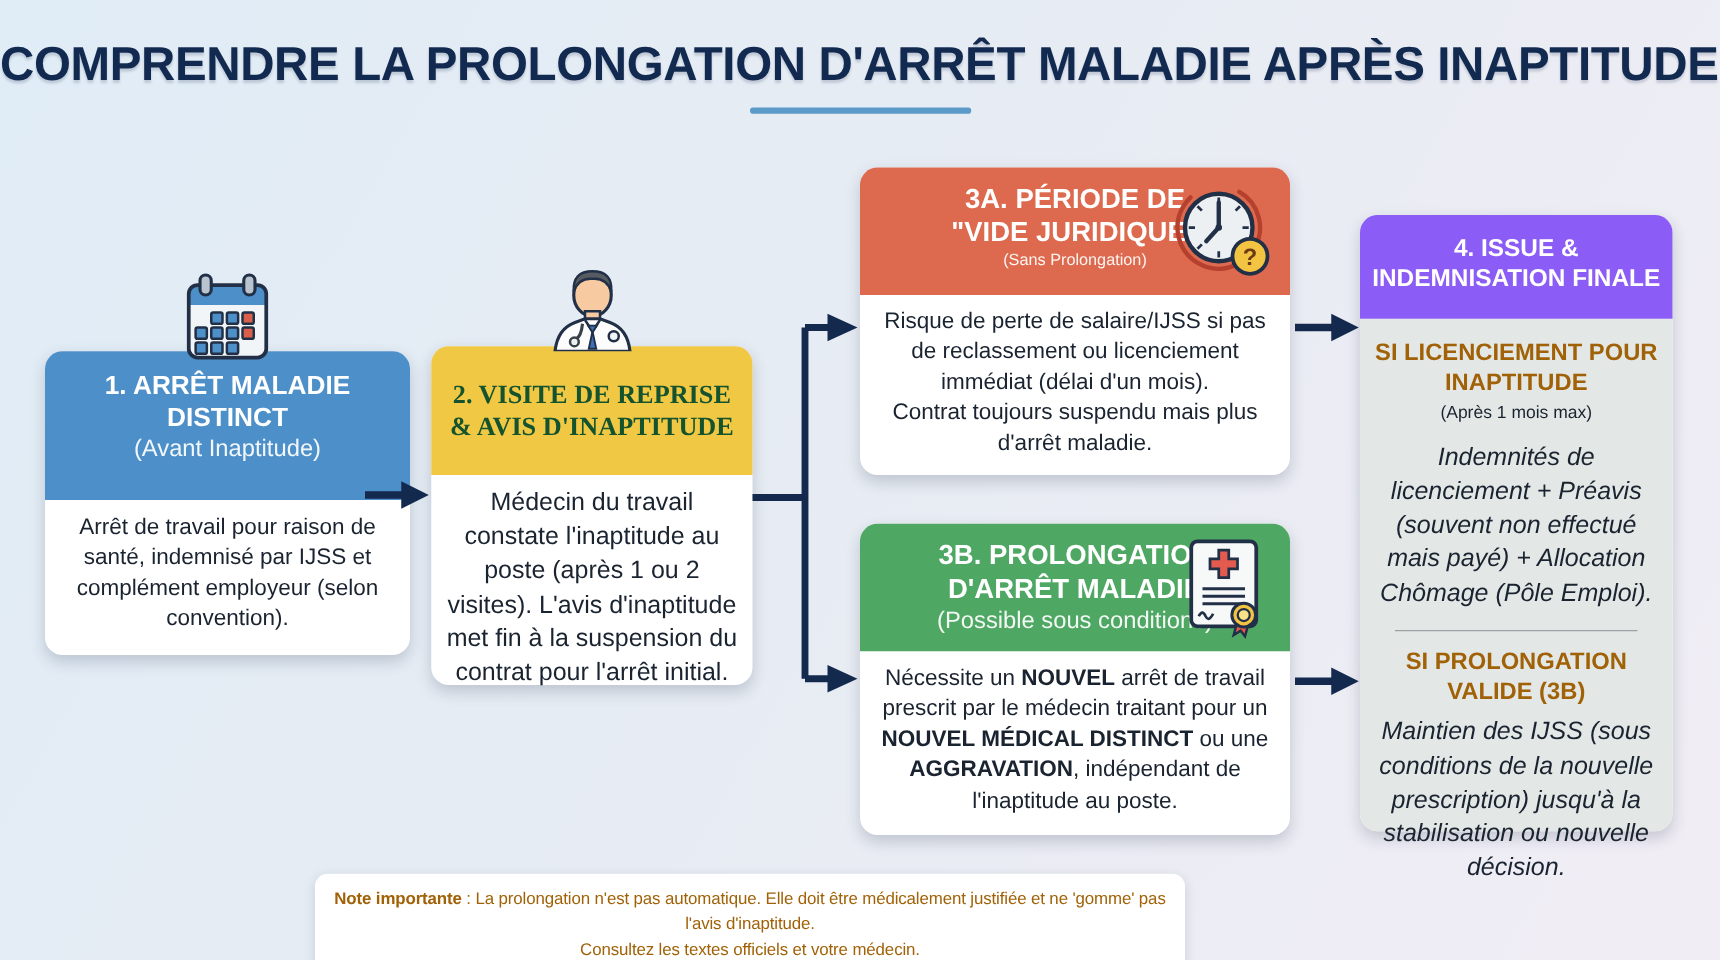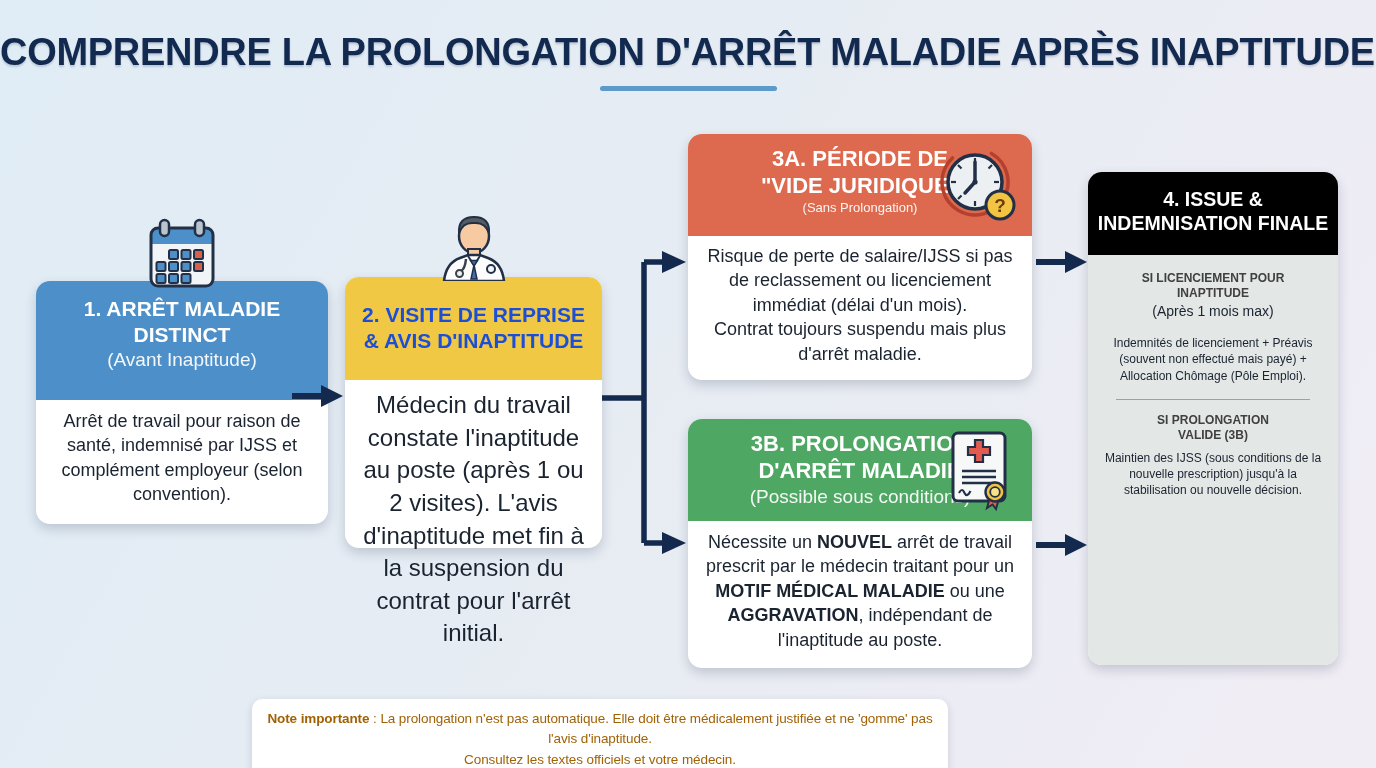--- a/index.html
+++ b/index.html
@@ -22,41 +22,41 @@
   .card-body p{margin:0;line-height:1.36;}
   .icon-top{position:absolute;left:50%;transform:translateX(-50%);}
   
   #step1{left:36px;top:281px;width:292px;height:243px;}
   #step1 .card-header{background:#4d8fc8;height:119px;padding-top:15px;font-size:21px;}
   #step1 .h-sub{font-size:19px;}
   #step1 .card-body{padding:9px 8px 0 8px;font-size:18px;}
   #step1 .icon-top{top:-63px;}
   
   #step2{left:345px;top:277px;width:257px;height:271px;}
-  #step2 .card-header{background:#f0c844;height:103px;padding-top:25px;font-size:21px;color:#1d4ed8;}
-  #step2 .card-body{padding:9px 9px 0 9px;font-size:24px;}
+  #step2 .card-header{background:#f0c844;height:103px;padding-top:25px;font-size:21px;color:#14532d;font-family:Liberation Serif, serif;}
+  #step2 .card-body{padding:9px 9px 0 9px;font-size:20px;}
   #step2 .icon-top{top:-66px;}
   
   #step3a{left:688px;top:134px;width:344px;height:246px;}
   #step3a .card-header{background:#dd6a4e;height:102px;padding-top:11px;font-size:22px;}
   #step3a .h-sub{font-size:13px;}
   #step3a .card-body{padding:8px 12px 0 12px;font-size:18px;}
   
   #step3b{left:688px;top:419px;width:344px;height:249px;}
   #step3b .card-header{background:#4ea763;height:102px;padding-top:11px;font-size:22px;}
   #step3b .h-sub{font-size:19px;}
   #step3b .card-body{padding:9px 11px 0 11px;font-size:18px;}
   .hdr-icon{position:absolute;}
   
   #step4{left:1088px;top:172px;width:250px;height:493px;}
-  #step4 .card-header{background:#000000;height:83px;padding-top:15px;font-size:19.5px;}
+  #step4 .card-header{background:#8b5cf6;height:83px;padding-top:15px;font-size:19.5px;}
   #step4 .card-body{background:#e3e7e5;border-radius:0 0 14px 14px;height:410px;padding:16px 12px 0 12px;font-size:18px;}
-  .sec-heading{font-weight:700;color:#404040;font-size:12px;line-height:1.28;}
+  .sec-heading{font-weight:700;color:#a16207;font-size:19px;line-height:1.28;}
   .sec-sub{font-size:14px;line-height:1.3;}
-  .sec-body{margin-top:15px !important;font-size:12px;}
+  .sec-body{margin-top:15px !important;font-size:20px;font-style:italic;}
   .divider{width:86%;margin:15px auto 13px auto;border-top:1px solid #9ba1a5;height:0;}
   
   .note{
     position:absolute;left:252px;top:699px;width:696px;box-sizing:border-box;
     background:#fff;border-radius:10px;box-shadow:0 3px 9px rgba(30,45,70,0.16);
     padding:10px 10px;text-align:center;font-size:13.5px;line-height:1.5;color:#a16207;letter-spacing:-0.1px;
   }
   .arrow-svg{position:absolute;}
   b{font-weight:700;}
 </style>
@@ -170,21 +170,21 @@
         <path d="M11 63 q3 -6 5.5 0 q2.5 5 6 -2" stroke="#223047" stroke-width="2.2" fill="none"></path>
         <path d="M42 67 l-3 11 5.5 -3.5 3.5 4.5 3 -11 Z" fill="#e25b4e" stroke="#223047" stroke-width="2"></path>
         <circle cx="47" cy="62" r="9.5" fill="#f3c342" stroke="#223047" stroke-width="2.4"></circle>
         <circle cx="47" cy="62" r="4.8" fill="#f7e28a" stroke="#223047" stroke-width="1.8"></circle>
       </svg>
       <div class="h-line">3B. PROLONGATION</div>
       <div class="h-line">D'ARRÊT MALADIE</div>
       <div class="h-sub">(Possible sous conditions)</div>
     </div>
     <div class="card-body">
-      <p><span>Nécessite un </span><b>NOUVEL</b><span> arrêt de travail prescrit par le médecin traitant pour un </span><b>MOTIF MÉDICAL MALADIE</b><span> ou une </span><b>AGGRAVATION</b><span>, indépendant de l'inaptitude au poste.</span></p>
+      <p><span>Nécessite un </span><b>NOUVEL</b><span> arrêt de travail prescrit par le médecin traitant pour un </span><b>NOUVEL MÉDICAL DISTINCT</b><span> ou une </span><b>AGGRAVATION</b><span>, indépendant de l'inaptitude au poste.</span></p>
     </div>
   </div>
 
   <svg class="arrow-svg" style="left:1034px;top:248px" width="56" height="28" viewBox="0 0 56 28">
     <path d="M2 14 H33" stroke="#14294e" stroke-width="6"></path>
     <path d="M31 3 L53 14 L31 25 Z" fill="#14294e"></path>
   </svg>
 
   <svg class="arrow-svg" style="left:1034px;top:531px" width="56" height="28" viewBox="0 0 56 28">
     <path d="M2 14 H33" stroke="#14294e" stroke-width="6"></path>

